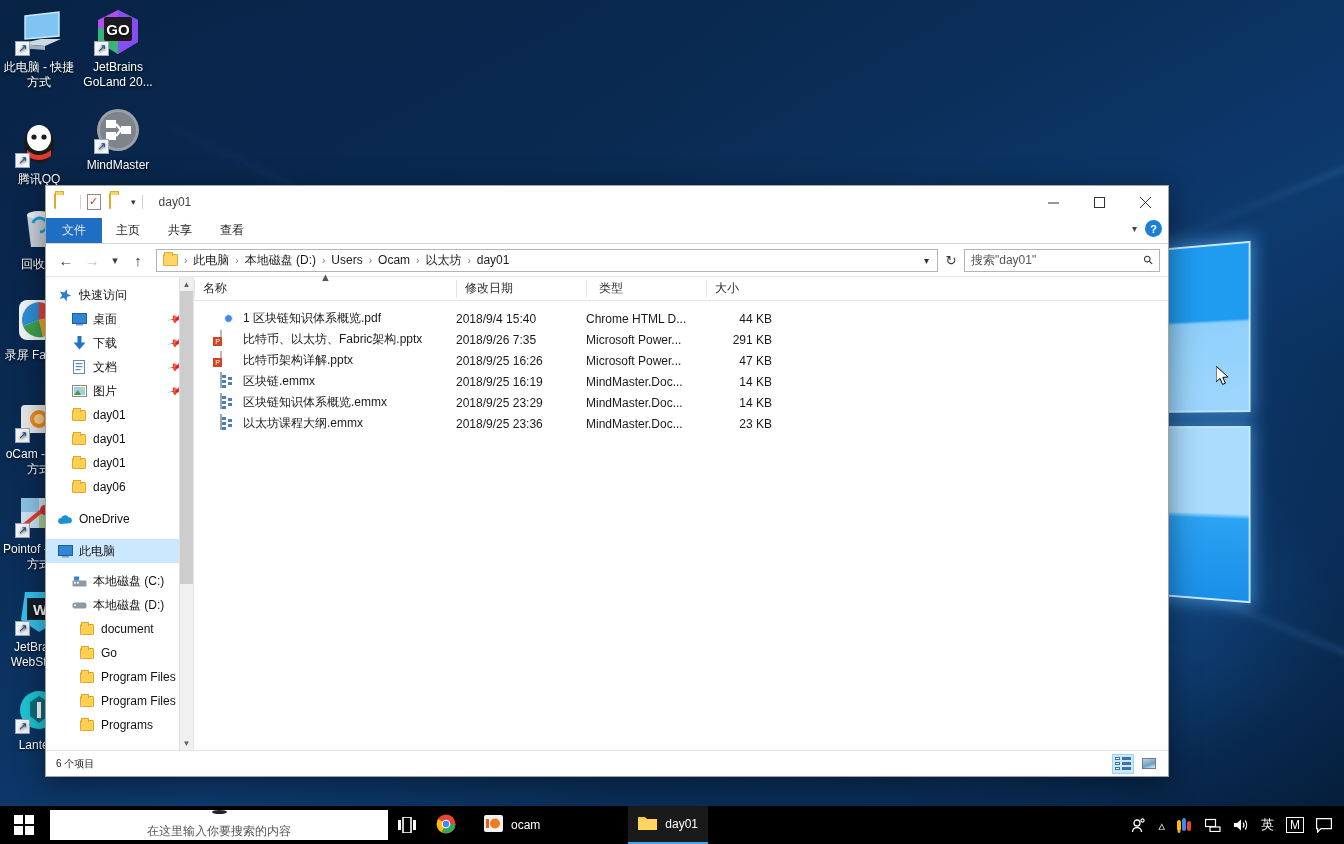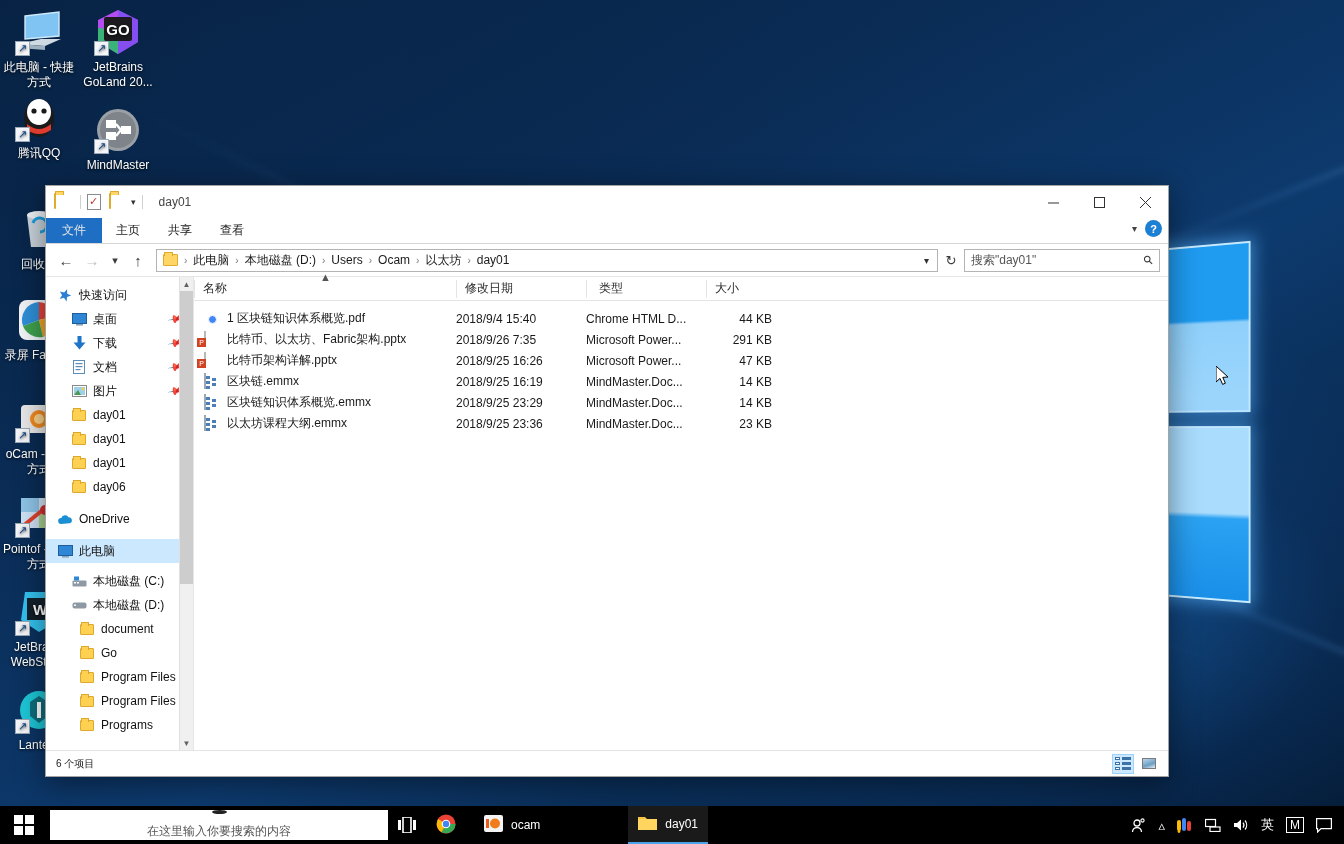--- a/index.html
+++ b/index.html
@@ -166,21 +166,21 @@
   }
   .col { padding-left: 8px; border-left: 1px solid #e4e4e4; height: 18px; display:flex; align-items:center;}
   .col:first-child { border-left: 0; }
   .col.name { width: 262px; }
   .col.date { width: 130px; }
   .col.type { width: 120px; padding-left: 12px; }
   .col.size { width: 82px; }
   .sort-caret { position: absolute; left: 126px; top: -6px; font-size: 11px; color: #555; }
 
   .filerow { height: 21px; display: flex; align-items: center; font-size: 12px; color: #1a1a1a; }
-  .filerow .fname { width: 262px; display: flex; align-items: flex-end; padding-left: 10px; white-space: nowrap; }
+  .filerow .fname { width: 262px; display: flex; align-items: flex-start; padding-left: 26px; white-space: nowrap; }
   .filerow .fdate { width: 130px; color: #1a1a1a; }
   .filerow .ftype { width: 120px; color: #1a1a1a; }
   .filerow .fsize { width: 82px; text-align: right; padding-right: 16px; color: #1a1a1a; }
   .ficon { width: 16px; height: 16px; margin-right: 7px; flex: 0 0 16px; position: relative; }
 
   .ic-chrome { width:15px; height:15px; border-radius:50%;
     background: conic-gradient(from -60deg, #ea4335 0deg 120deg, #fbbc05 120deg 200deg, #34a853 200deg 300deg, #ea4335 300deg 360deg);
     position: relative; }
   .ic-chrome:after{ content:""; position:absolute; left:4px; top:4px; width:7px; height:7px; border-radius:50%; background:#4285f4; border:1px solid #fff;}
   .ic-ppt { width:13px; height:15px; background:#fff; border:1px solid #b8b8b8; position:relative; }
@@ -258,21 +258,21 @@
         <polygon points="24,2 44,12 44,34 24,46" fill="#7b4ff0" opacity=".85"></polygon>
         <polygon points="4,34 24,46 24,22 4,20" fill="#2bbf6a" opacity=".9"></polygon>
         <rect x="10" y="9" width="28" height="24" rx="2" fill="#1c1c20"></rect>
         <text x="24" y="27" font-size="15" font-weight="bold" fill="#fff" text-anchor="middle" font-family="Liberation Sans, sans-serif">GO</text>
       </svg>
       <span class="shortcut-arrow"></span>
     </div>
     <span>JetBrains GoLand 20...</span>
   </div>
 
-  <div class="dicon" style="left:0px; top:94px;">
+  <div class="dicon" style="left:0px; top:120px;">
     <div class="glyph">
       <svg width="48" height="48" viewBox="0 0 48 48">
         <ellipse cx="24" cy="24" rx="15" ry="19" fill="#1a1a1a"></ellipse>
         <ellipse cx="24" cy="18" rx="12" ry="13" fill="#fff"></ellipse>
         <circle cx="19" cy="17" r="2.6" fill="#1a1a1a"></circle>
           <circle cx="29" cy="17" r="2.6" fill="#1a1a1a"></circle>
         <path d="M12 30 Q24 40 36 30 L36 36 Q24 44 12 36 Z" fill="#e03b2f"></path>
       </svg>
       <span class="shortcut-arrow"></span>
     </div>

